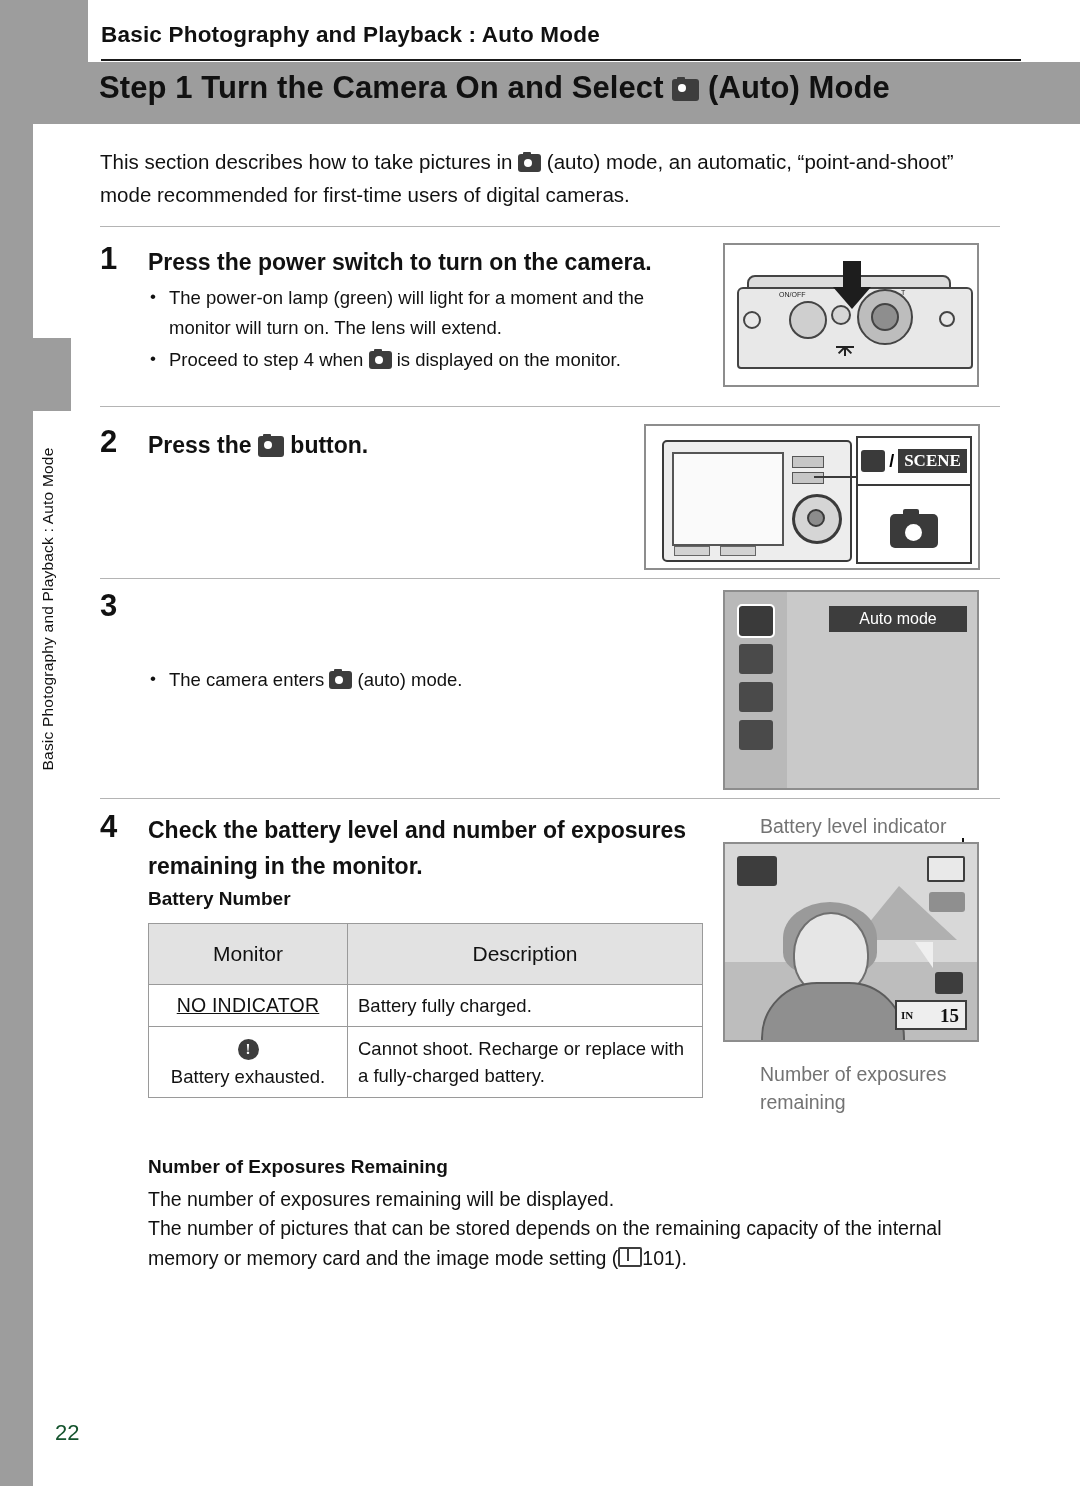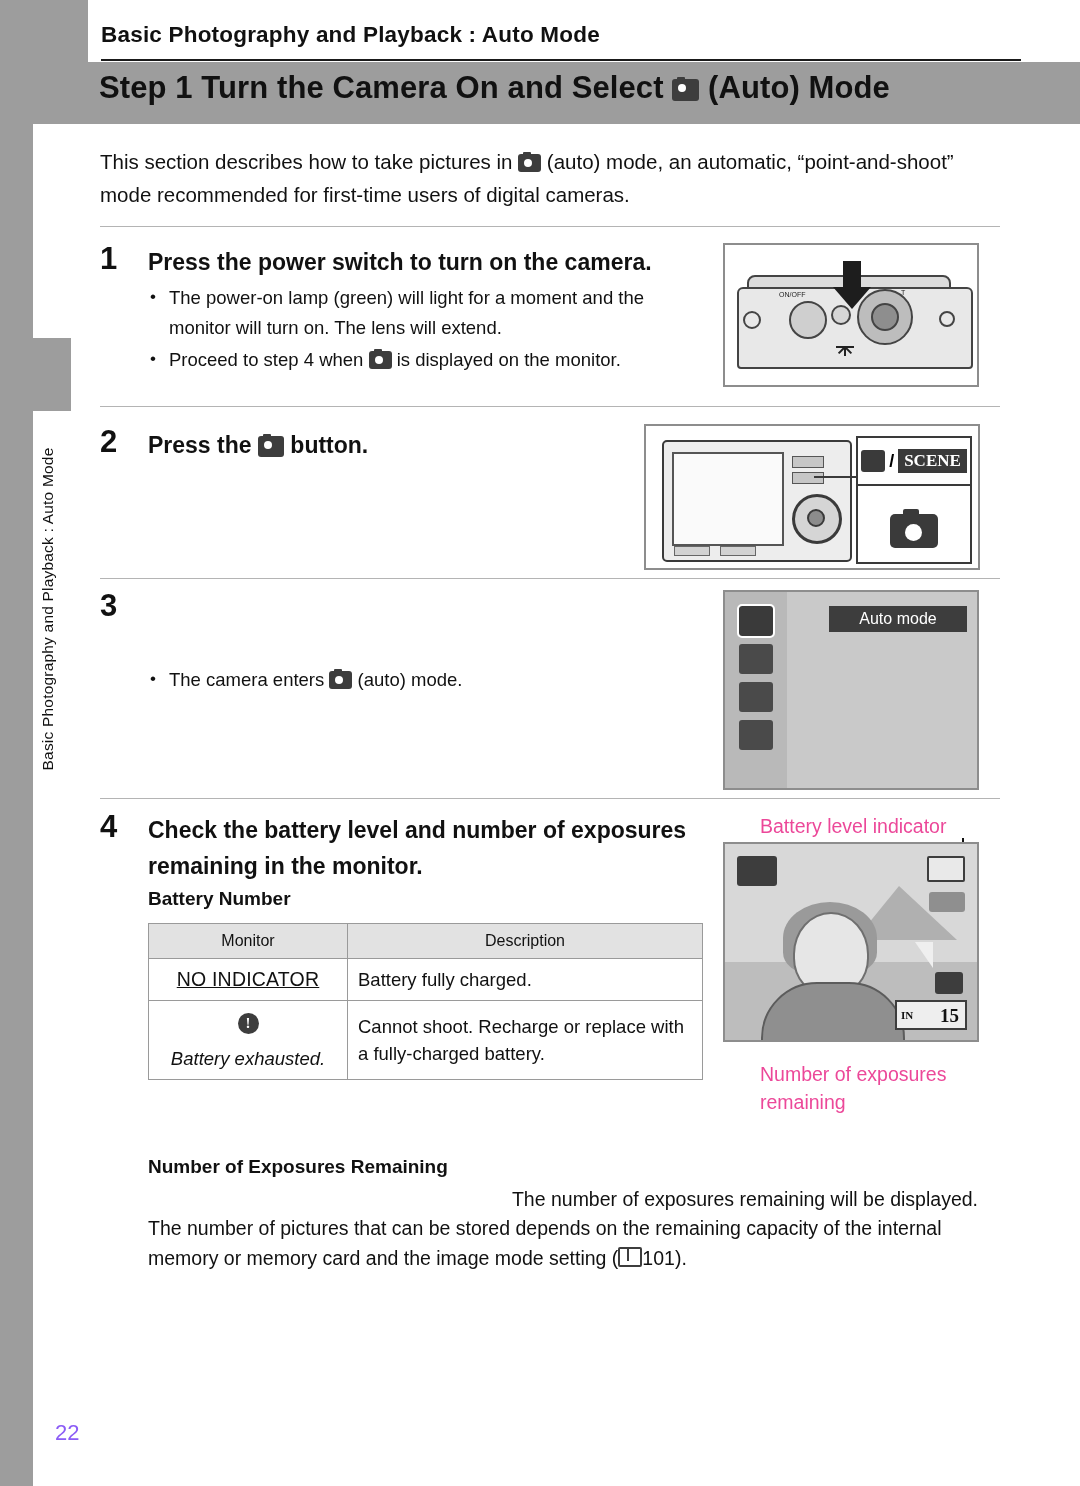--- a/index.html
+++ b/index.html
@@ -215,22 +215,22 @@
     left: 148px; top: 923px;
     width: 555px;
     border-collapse: collapse;
     font-size: 18.5px;
     color: #111;
   }
   table.batt th {
     background: #e2e2e2;
     border: 1px solid #9a9a9a;
     font-weight: normal;
-    padding: 8px 0;
-    font-size: 16px;
+    padding: 18px 0;
+    font-size: 21px;
   }
   table.batt td {
     border: 1px solid #9a9a9a;
     padding: 7px 10px;
     vertical-align: middle;
     line-height: 27px;
   }
   table.batt td.c1 {
     width: 178px;
     text-align: center;
@@ -260,21 +260,21 @@
     font-size: 19.5px;
     line-height: 30px;
     color: #111;
     width: 830px;
   }
 
   .pageno {
     position: absolute;
     left: 55px; top: 1420px;
     font-size: 22px;
-    color: #8b5cf6;
+    color: #14532d;
   }
 
   
   .fig {
     position: absolute;
     border: 2px solid #8d8d8d;
     background: #fff;
     box-sizing: border-box;
   }
 
@@ -533,21 +533,21 @@
     font-weight: bold;
     text-align: right;
     line-height: 28px;
     padding-right: 6px;
     box-sizing: border-box;
     font-family: "Liberation Serif", serif;
   }
   .callout {
     position: absolute;
     font-size: 19.5px;
-    color: #ec4899;
+    color: #737373;
     line-height: 28px;
   }
   .callout-line {
     position: absolute;
     background: #111;
   }
 </style>
 </head>
 <body>
 
@@ -664,29 +664,29 @@
       </tr>
     </thead>
     <tbody>
       <tr>
         <td class="c1 nd">NO INDICATOR</td>
         <td>Battery fully charged.</td>
       </tr>
       <tr>
         <td class="c1">
           <span class="warn-ico">!</span>
-          <div style="margin-top:10px;font-style:italic;">Battery exhausted.</div>
+          <div style="margin-top:2px;">Battery exhausted.</div>
         </td>
         <td>Cannot shoot. Recharge or replace with a fully-charged battery.</td>
       </tr>
     </tbody>
   </table>
 
   <div class="subhead" style="left:148px; top:1156px;">Number of Exposures Remaining</div>
-  <div class="tail" style="top:1184px;text-align:right;">The number of exposures remaining will be displayed.</div>
+  <div class="tail" style="top:1184px;">The number of exposures remaining will be displayed.</div>
   <div class="tail" style="top:1213px;">
     The number of pictures that can be stored depends on the remaining capacity of the internal memory or memory card and the image mode setting (<span class="gl gl-book"></span>101).
   </div>
 
   <div class="callout" style="left:760px; top:812px; width:240px;">Battery level indicator</div>
   <div class="callout-line" style="left:962px; top:838px; width:2px; height:26px;"></div>
 
   <div class="fig" id="fig4">
     <div class="mon">
       <div class="sky"></div>

